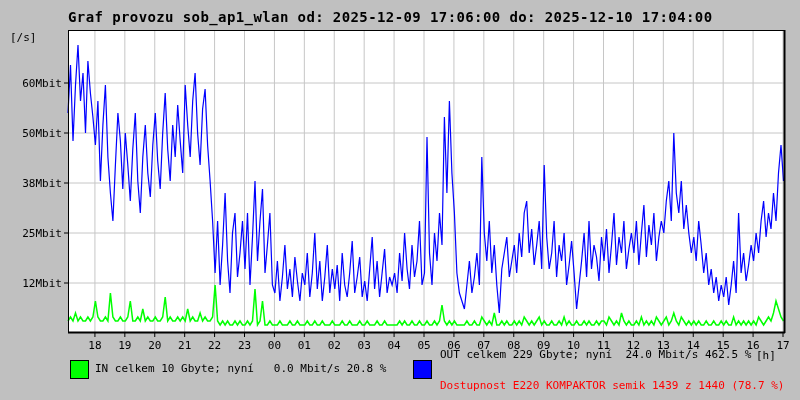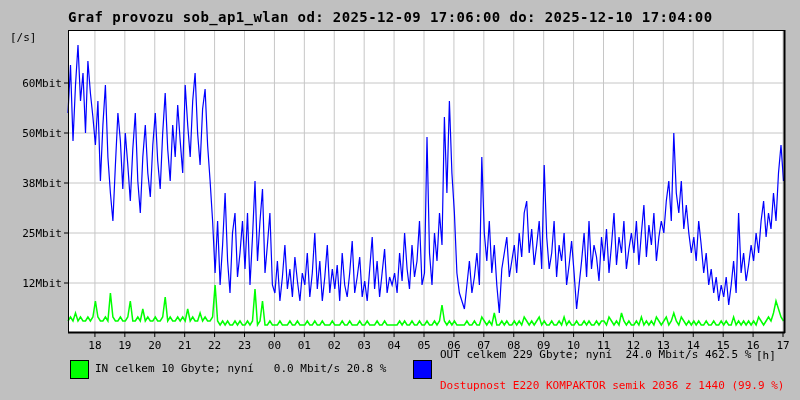--- a/index.html
+++ b/index.html
@@ -133,15 +133,15 @@
 
   <div class="y-unit">[/s]</div>
   <div class="x-unit">[h]</div>
 
   <div class="legend-swatch" id="in-swatch" style="left: 70px; top: 360px; background: rgb(0, 255, 0);"></div>
   <div class="legend-text" style="left:95px;top:361px;">IN celkem 10 Gbyte; nyní   0.0 Mbit/s 20.8 %</div>
 
   <div class="legend-swatch" id="out-swatch" style="left: 413px; top: 360px; background: rgb(0, 0, 255);"></div>
   <div class="legend-text" style="left:440px;top:347px;">OUT celkem 229 Gbyte; nyní  24.0 Mbit/s 462.5 %</div>
 
-  <div class="avail-text" id="avail" style="left: 440px; top: 378px; color: rgb(255, 0, 0);">Dostupnost E220 KOMPAKTOR semik 2036 z 1440 (99.9 %)</div>
+  <div class="avail-text" id="avail" style="left: 440px; top: 378px; color: rgb(255, 0, 0);">Dostupnost E220 KOMPAKTOR semik 1439 z 1440 (78.7 %)</div>
 
 </div>
 
 </body></html>

